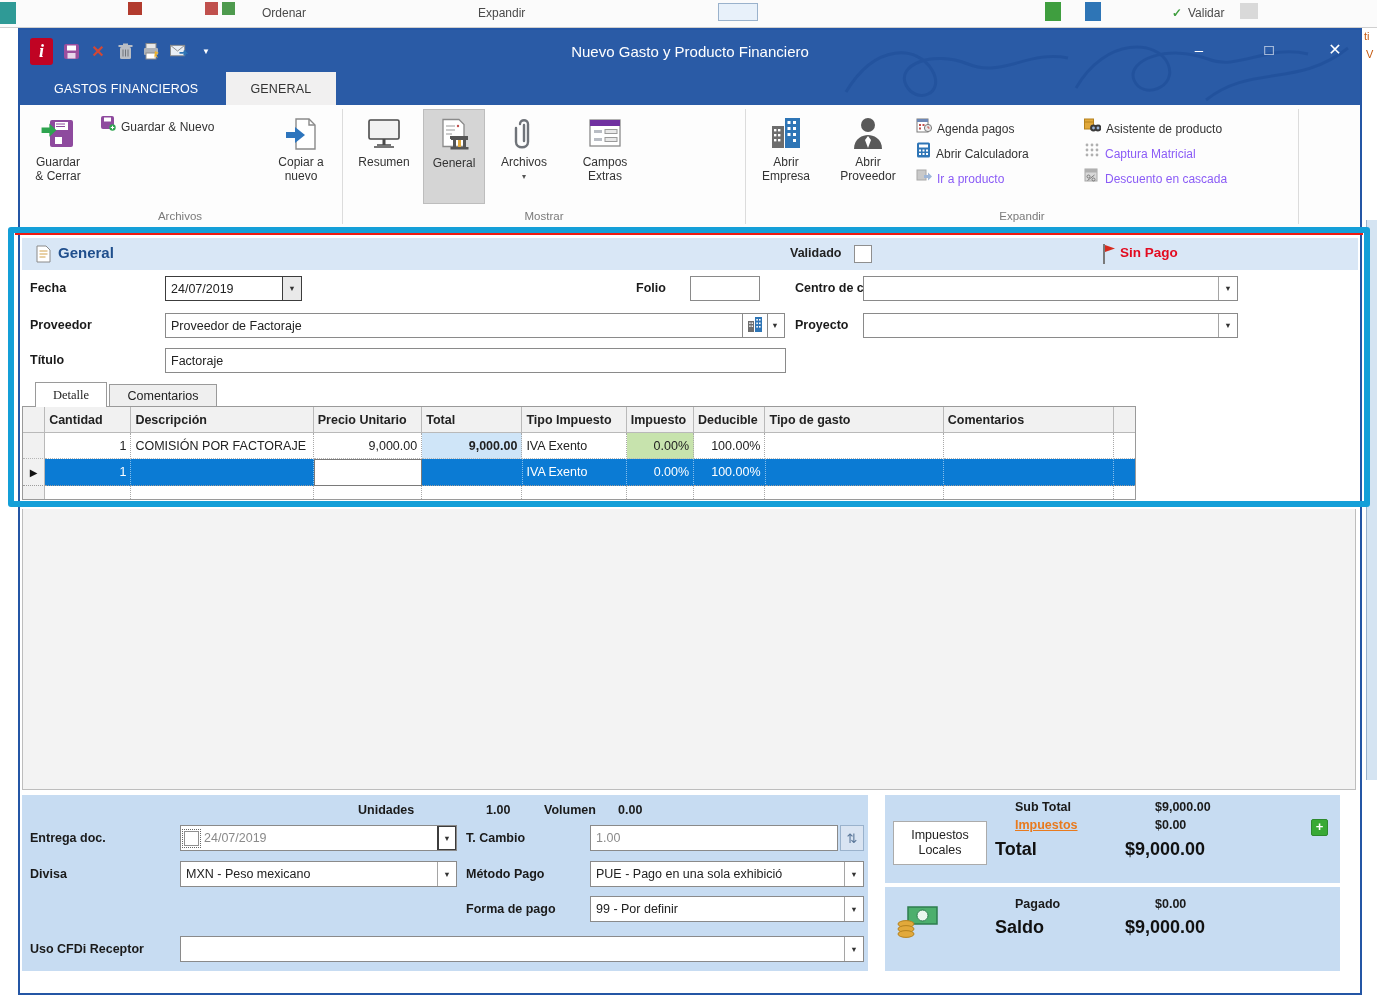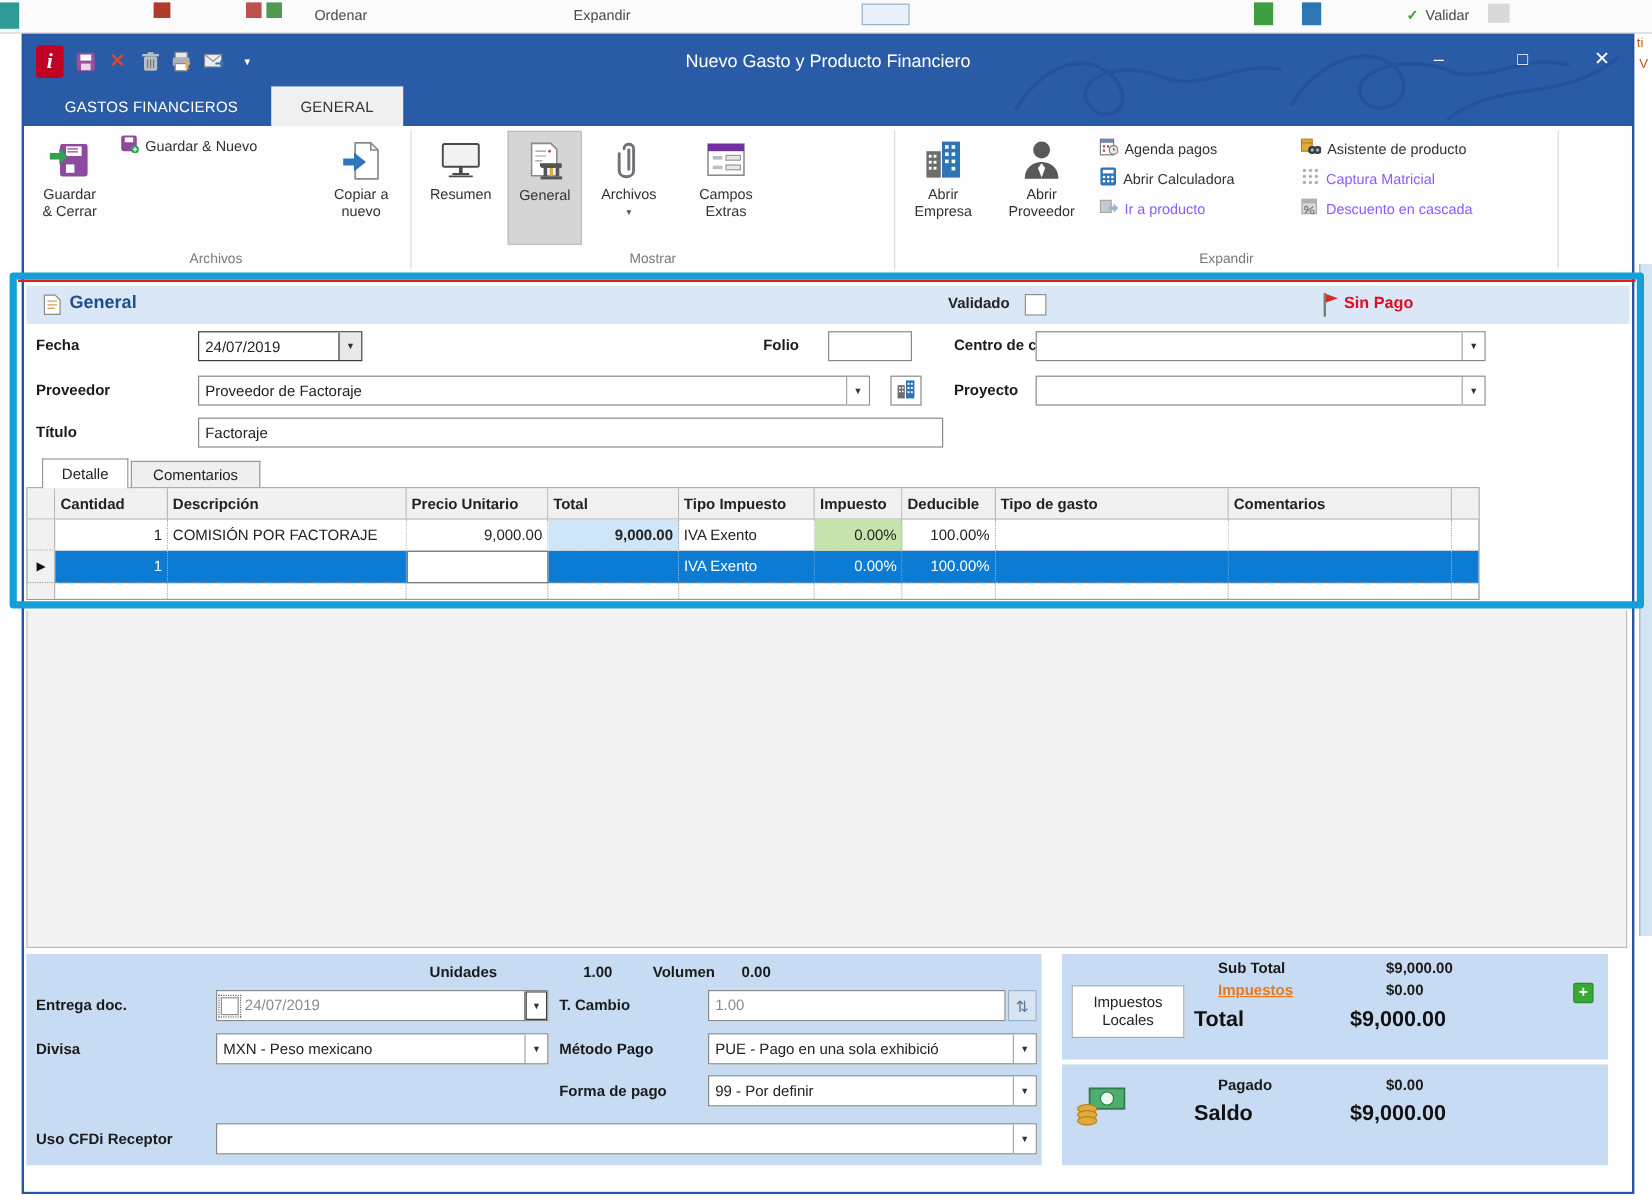--- a/index.html
+++ b/index.html
@@ -35,41 +35,41 @@
   #ribbon { position:absolute; left:0; top:75px; width:100%; height:124px; background:#fdfdfd;
     border-bottom:1px solid #d2d2d2; display:flex; }
   .rgroup { display:flex; flex-direction:column; padding-top:4px; }
   .rg-content { display:flex; flex:1; align-items:flex-start; }
   .rg-label { height:18px; text-align:center; color:#7a7a7a; font-size:11.5px; }
   .rg-sep { width:1px; background:#dcdcdc; margin:4px 2px; }
   .bigbtn { display:flex; flex-direction:column; align-items:center; padding-top:3px; height:95px;
     font-size:12px; line-height:13.5px; color:#333; text-align:center; }
   .bigbtn.sel { background:#d5d5d5; border:1px solid #bdbdbd; }
   .bigbtn .bicon { width:38px; height:44px; display:flex; align-items:center; justify-content:center; }
-  .smallbtn { display:flex; align-items:center; gap:5px; height:25px; font-size:12px; color:#333; padding:0 4px; }
+  .smallbtn { display:flex; align-items:flex-end; gap:5px; height:25px; font-size:12px; color:#333; padding:0 4px; }
   .smallbtn.disabled { color:#8b5cf6; }
   .ddglyph { font-size:8px; color:#555; }
 
   
   #client { position:absolute; left:0; top:199px; width:1340px; height:764px; background:#fff; }
   .band { position:absolute; left:2px; top:9px; width:1336px; height:32px; background:#d9e7f6; display:flex; align-items:center; }
   .flabel { position:absolute; font-weight:bold; color:#1a1a1a; }
   .input, .combo { position:absolute; background:#fff; border:1px solid #8a8a8a; display:flex; align-items:center; overflow:hidden; }
   .combo .val { flex:1; padding:0 5px; white-space:nowrap; overflow:hidden; }
   .combo .dd { width:19px; align-self:stretch; display:flex; align-items:center; justify-content:center;
     font-size:7.5px; color:#333; background:#f3f3f3; border-left:1px solid #a5a5a5; }
   .combo.focusd { border:1px solid #3c3c3c; }
   .combo.focusd .dd { background:#e9e9e9; border-left:1px solid #3c3c3c; }
   .gray { color:#8a8a8a; }
 
   
   .dtab { position:absolute; height:23px; display:flex; align-items:center; justify-content:center;
     border:1px solid #9a9a9a; border-bottom:none; background:#efefef; font-size:12.5px; }
-  .dtab.active { background:#fff; z-index:2; font-weight:normal; height:25px; }
-  .tbl { position:absolute; left:2px; top:177px; width:1211px; border:1px solid #9a9a9a; background:#fff; }
+  .dtab.active { background:#fff; z-index:2; font-weight:normal; height:25px;font-family:Liberation Serif, serif; }
+  .tbl { position:absolute; left:2px; top:177px; width:1114px; border:1px solid #9a9a9a; background:#fff; }
   .trow { display:flex; }
   .tc { border-right:1px dotted #a9a9a9; padding:0 4px; display:flex; align-items:center; overflow:hidden; white-space:nowrap; }
   .thead .tc { background:#f1f1f1; font-weight:bold; border-right:1px solid #b9b9b9; border-bottom:1px solid #b9b9b9; }
   .trow.r1 .tc { border-bottom:1px dotted #b5b5b5; }
   .trow.sel { background:#0b7bd4; color:#fff; }
   .trow.sel .tc { border-right:1px dotted rgba(255,255,255,.5); border-bottom:1px dotted #9c9c9c; }
   .num { justify-content:flex-end; }
   .gutter { background:#f1f1f1 !important; border-right:1px solid #b9b9b9 !important; justify-content:center; color:#111; }
   .grid-empty { position:absolute; left:2px; top:280px; width:1334px; height:281px; background:#f3f3f3; border:1px solid #bdbdbd; border-top:none; }
 
@@ -442,21 +442,21 @@
     <div class="input" style="left:670px;top:47px;width:70px;height:25px;">
       <span class="val"></span>
     </div>
     <span class="flabel" style="left:775px;top:52px;">Centro de costo</span>
     <div class="combo" style="left:843px;top:47px;width:375px;height:25px;">
       <span class="val"></span>
       <span class="dd" style="background:#fff;">▼</span>
     </div>
 
     <span class="flabel" style="left:10px;top:89px;">Proveedor</span>
-    <div class="combo" style="left:145px;top:84px;width:560px;height:25px;">
+    <div class="combo" style="left:145px;top:84px;width:620px;height:25px;">
       <span class="val">Proveedor de Factoraje</span>
       <span class="dd" style="background:#fff;">▼</span>
     </div>
     <div class="abs" style="left:722px;top:84px;width:26px;height:25px;border:1px solid #8a8a8a;background:#fff;display:flex;align-items:center;justify-content:center;">
       <span>
         <svg width="16" height="17" viewBox="0 0 16 17">
             <rect x="1" y="5" width="6" height="11" fill="#6d6d6d"></rect>
             <g fill="#fff">
               <rect x="2.2" y="6.5" width="1.4" height="1.4"></rect>
               <rect x="4.6" y="6.5" width="1.4" height="1.4"></rect>

